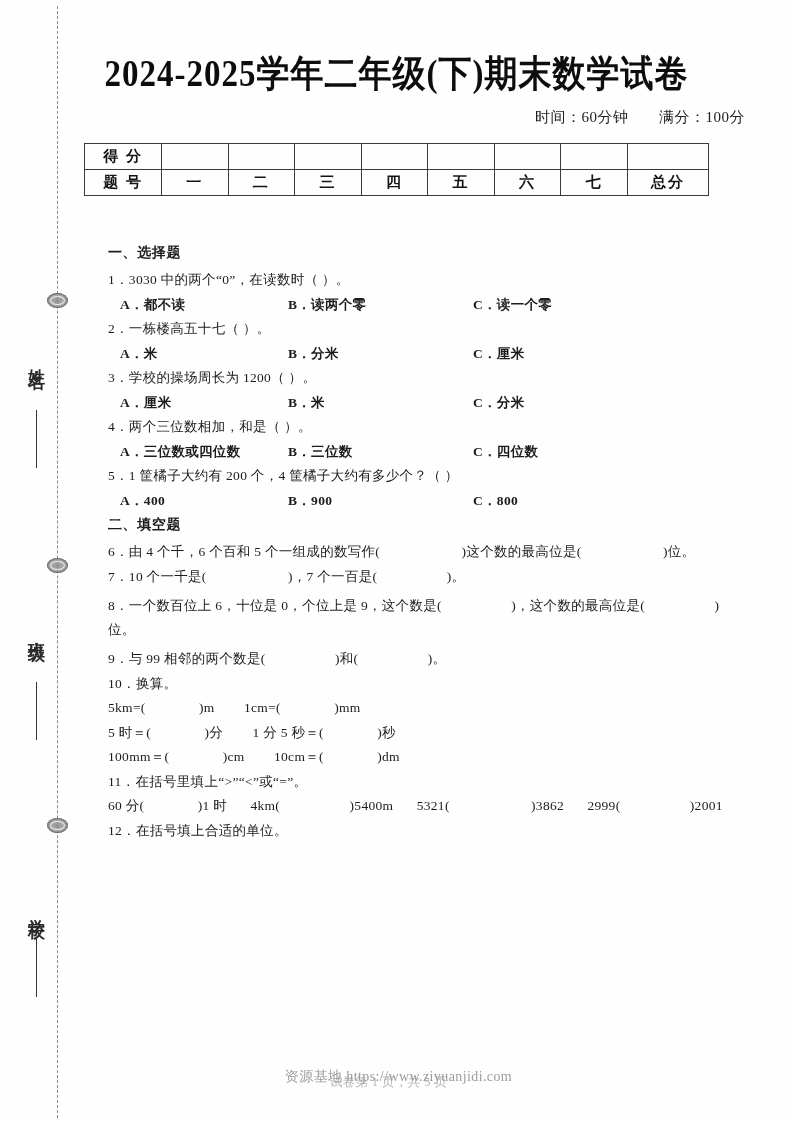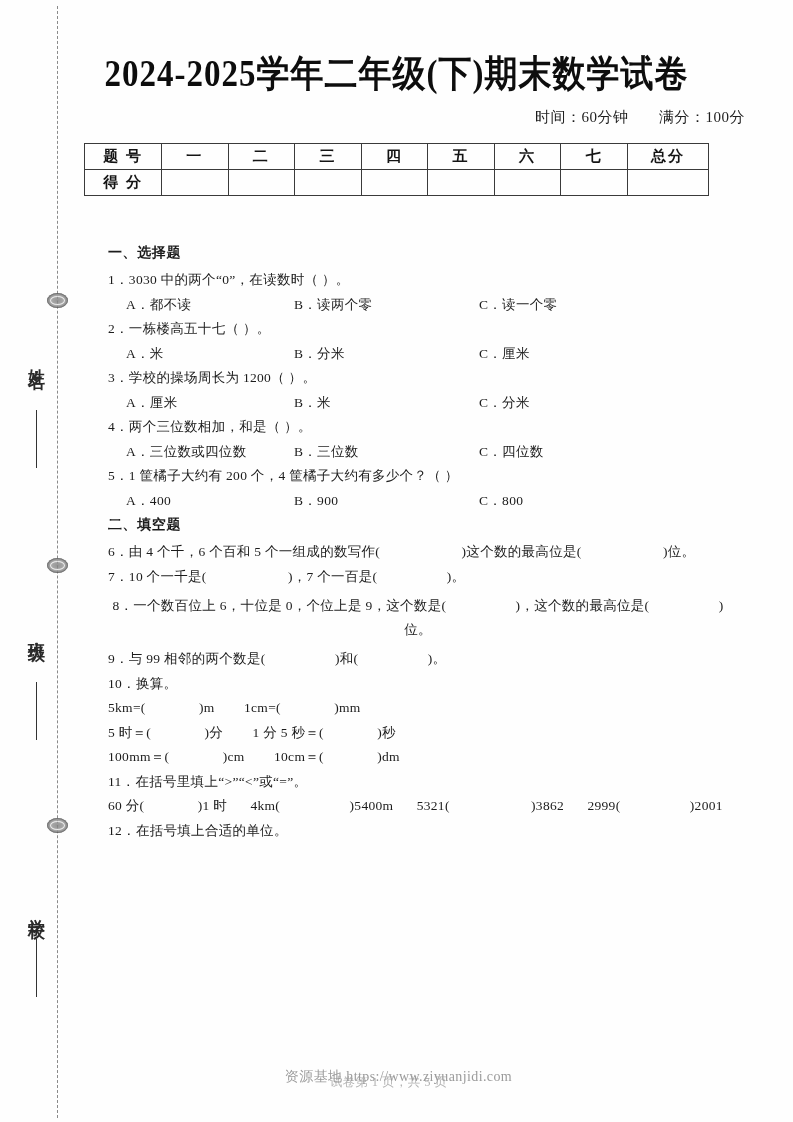--- a/index.html
+++ b/index.html
@@ -148,26 +148,27 @@
     letter-spacing: .6px;
     margin: 0 0 13px 0;
   }
   .sec-title.gap-top { }
 
   .q {
     margin: 0 0 11px 0;
     letter-spacing: .3px;
     white-space: nowrap;
   }
-  .q.wrap { white-space: normal; line-height: 1.75; text-align: center; }
+  .q.wrap { white-space: normal; line-height: 1.75; }
 
   .opts {
     display: flex;
-    margin: 0 0 11px 18px;
+    margin: 0 0 11px 12px;
     letter-spacing: .3px;
+    font-weight: bold;
   }
   .opts .opt-a { width: 168px; }
   .opts .opt-b { width: 185px; }
   .opts .opt-c { width: auto; }
 
   .blank {
     display: inline-block;
     min-width: 46px;
   }
   .blank.wide { min-width: 62px; }
@@ -232,41 +233,41 @@
 
   <div class="meta">
     <span>时间：60分钟</span>
     <span class="gap"></span>
     <span>满分：100分</span>
   </div>
 
   <table class="score-table">
     <tbody>
         <tr>
+      <td class="rowhead">得 分</td>
+      <td></td>
+      <td></td>
+      <td></td>
+      <td></td>
+      <td></td>
+      <td></td>
+      <td></td>
+      <td class="total"></td>
+    </tr>
+    <tr>
       <td class="rowhead">题 号</td>
       <td>一</td>
       <td>二</td>
       <td>三</td>
       <td>四</td>
       <td>五</td>
       <td>六</td>
       <td>七</td>
       <td class="total">总分</td>
     </tr>
-    <tr>
-      <td class="rowhead">得 分</td>
-      <td></td>
-      <td></td>
-      <td></td>
-      <td></td>
-      <td></td>
-      <td></td>
-      <td></td>
-      <td class="total"></td>
-    </tr>
   </tbody>
     </table>
 
   <div class="content">
 
     <div class="sec-title">一、选择题</div>
 
     <div class="q">1．3030 中的两个“0”，在读数时（   ）。</div>
     <div class="opts">
       <span class="opt-a">A．都不读</span>

